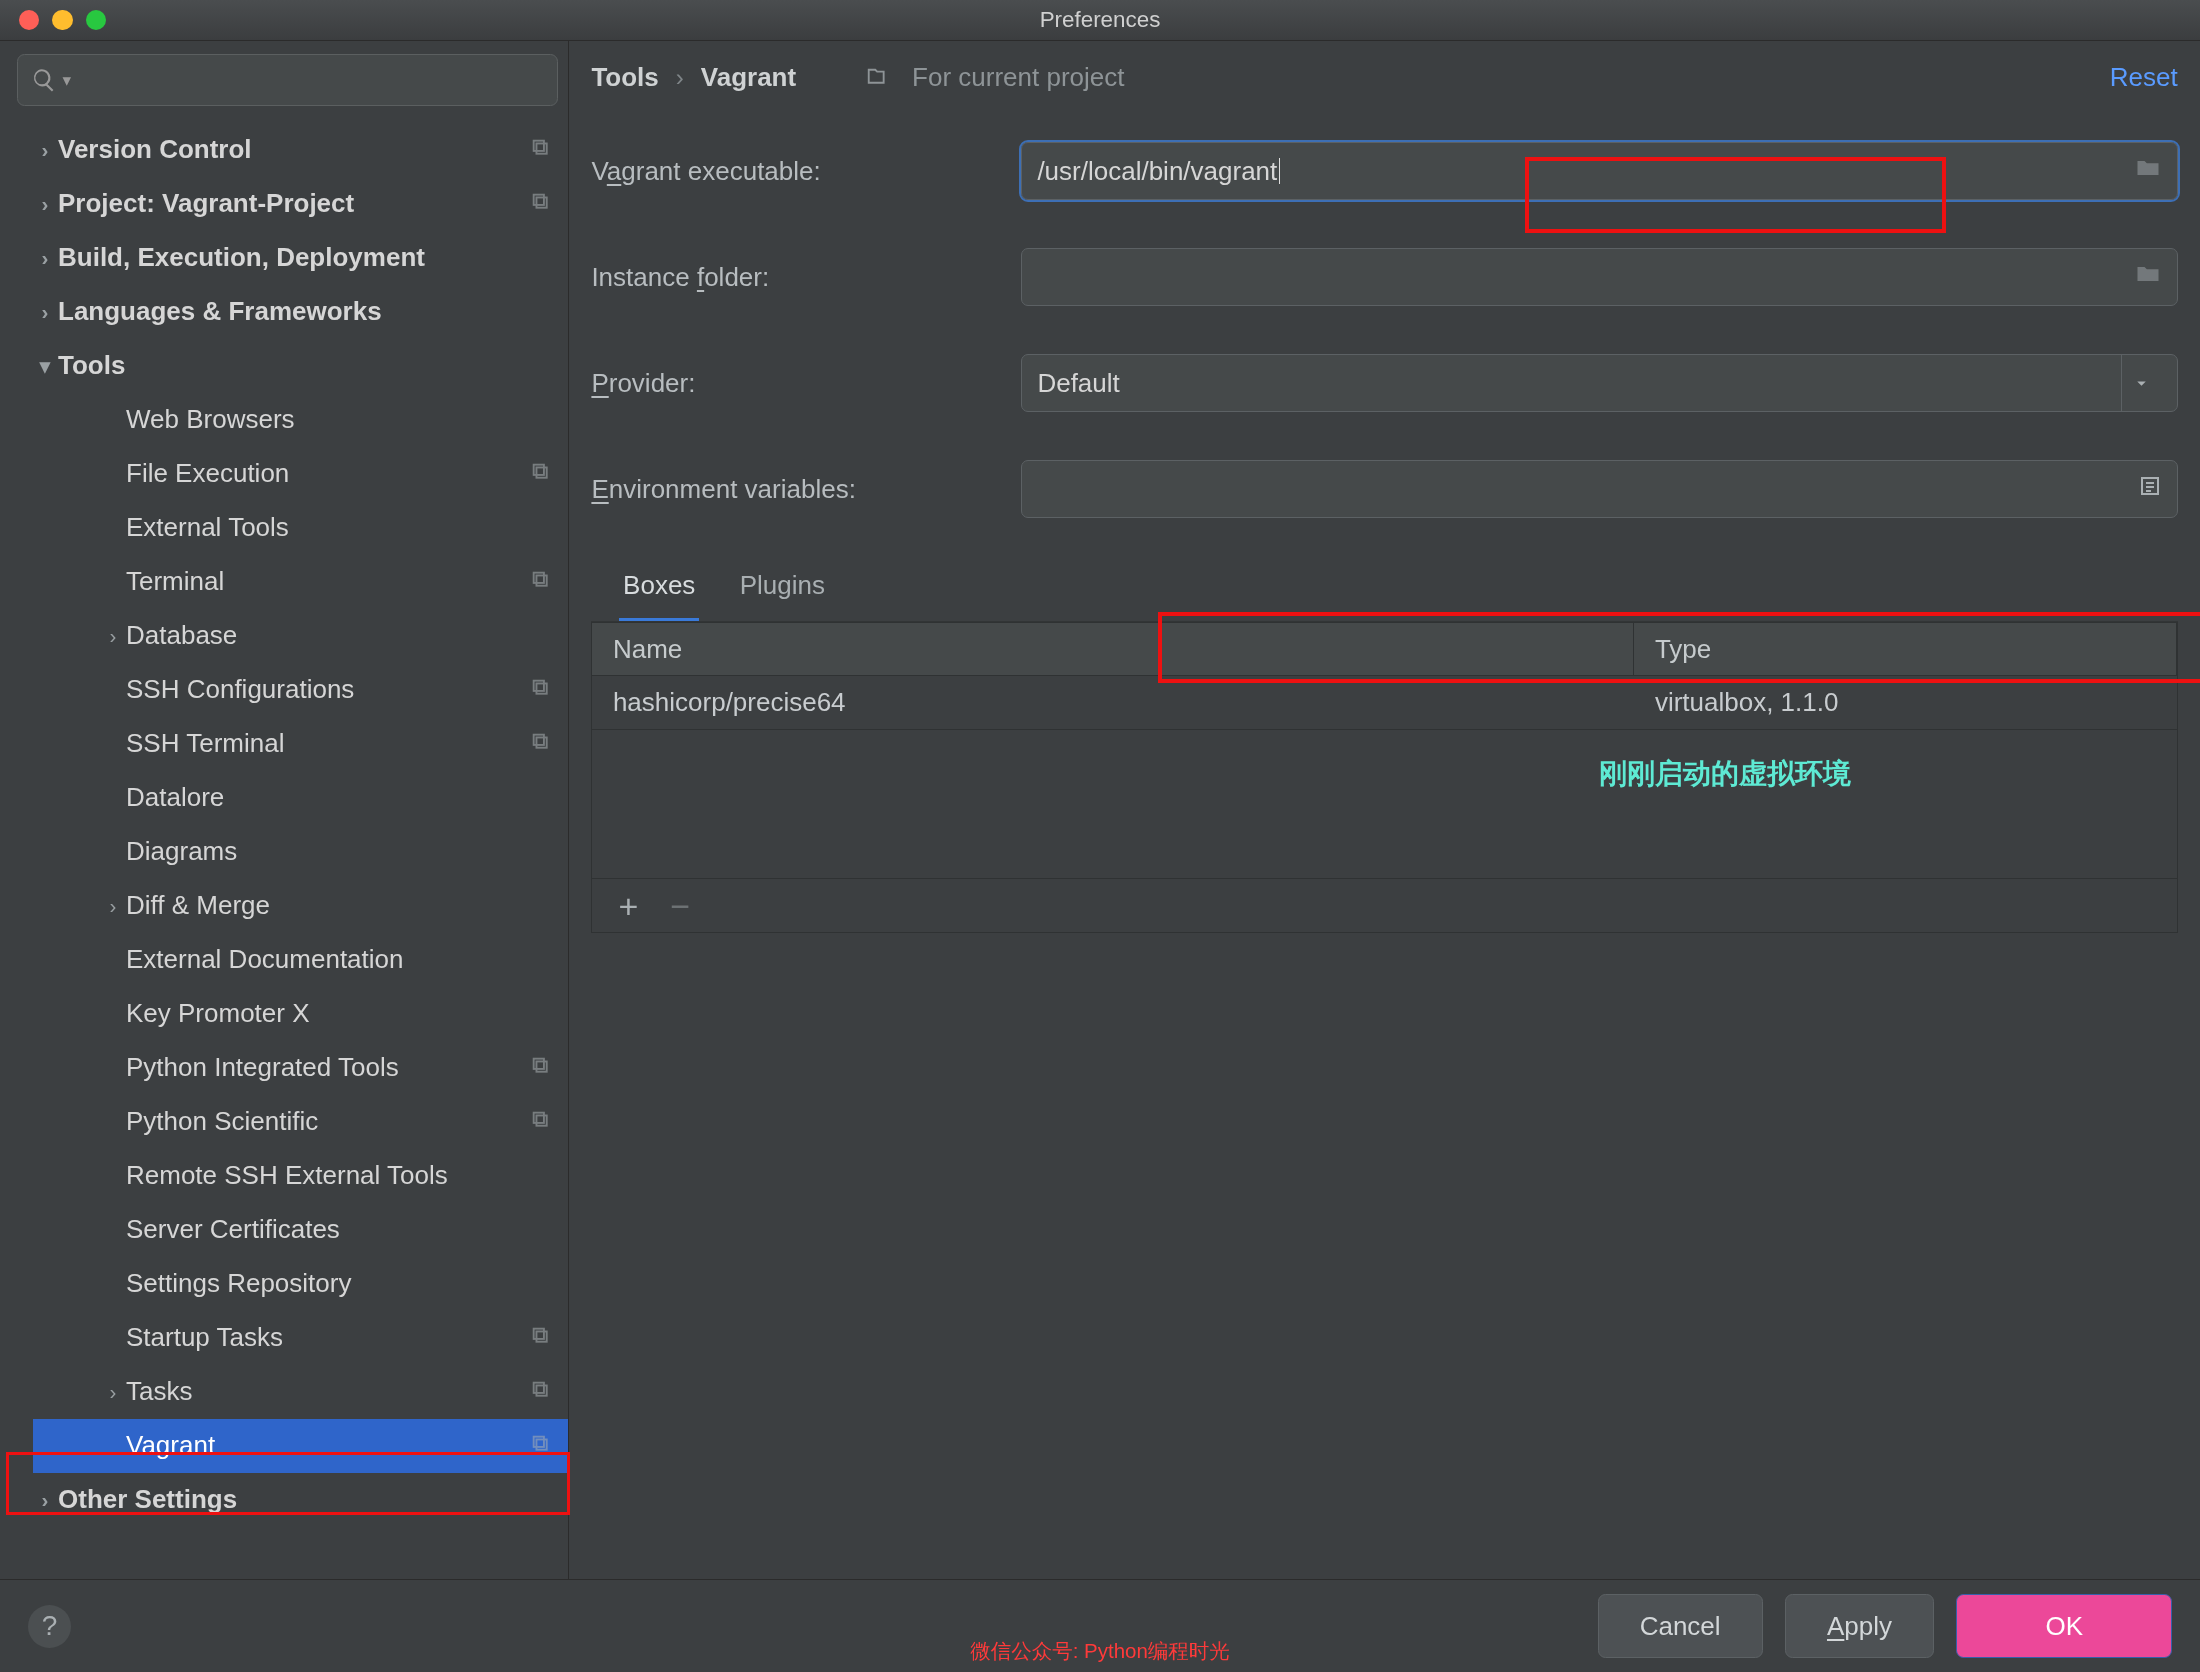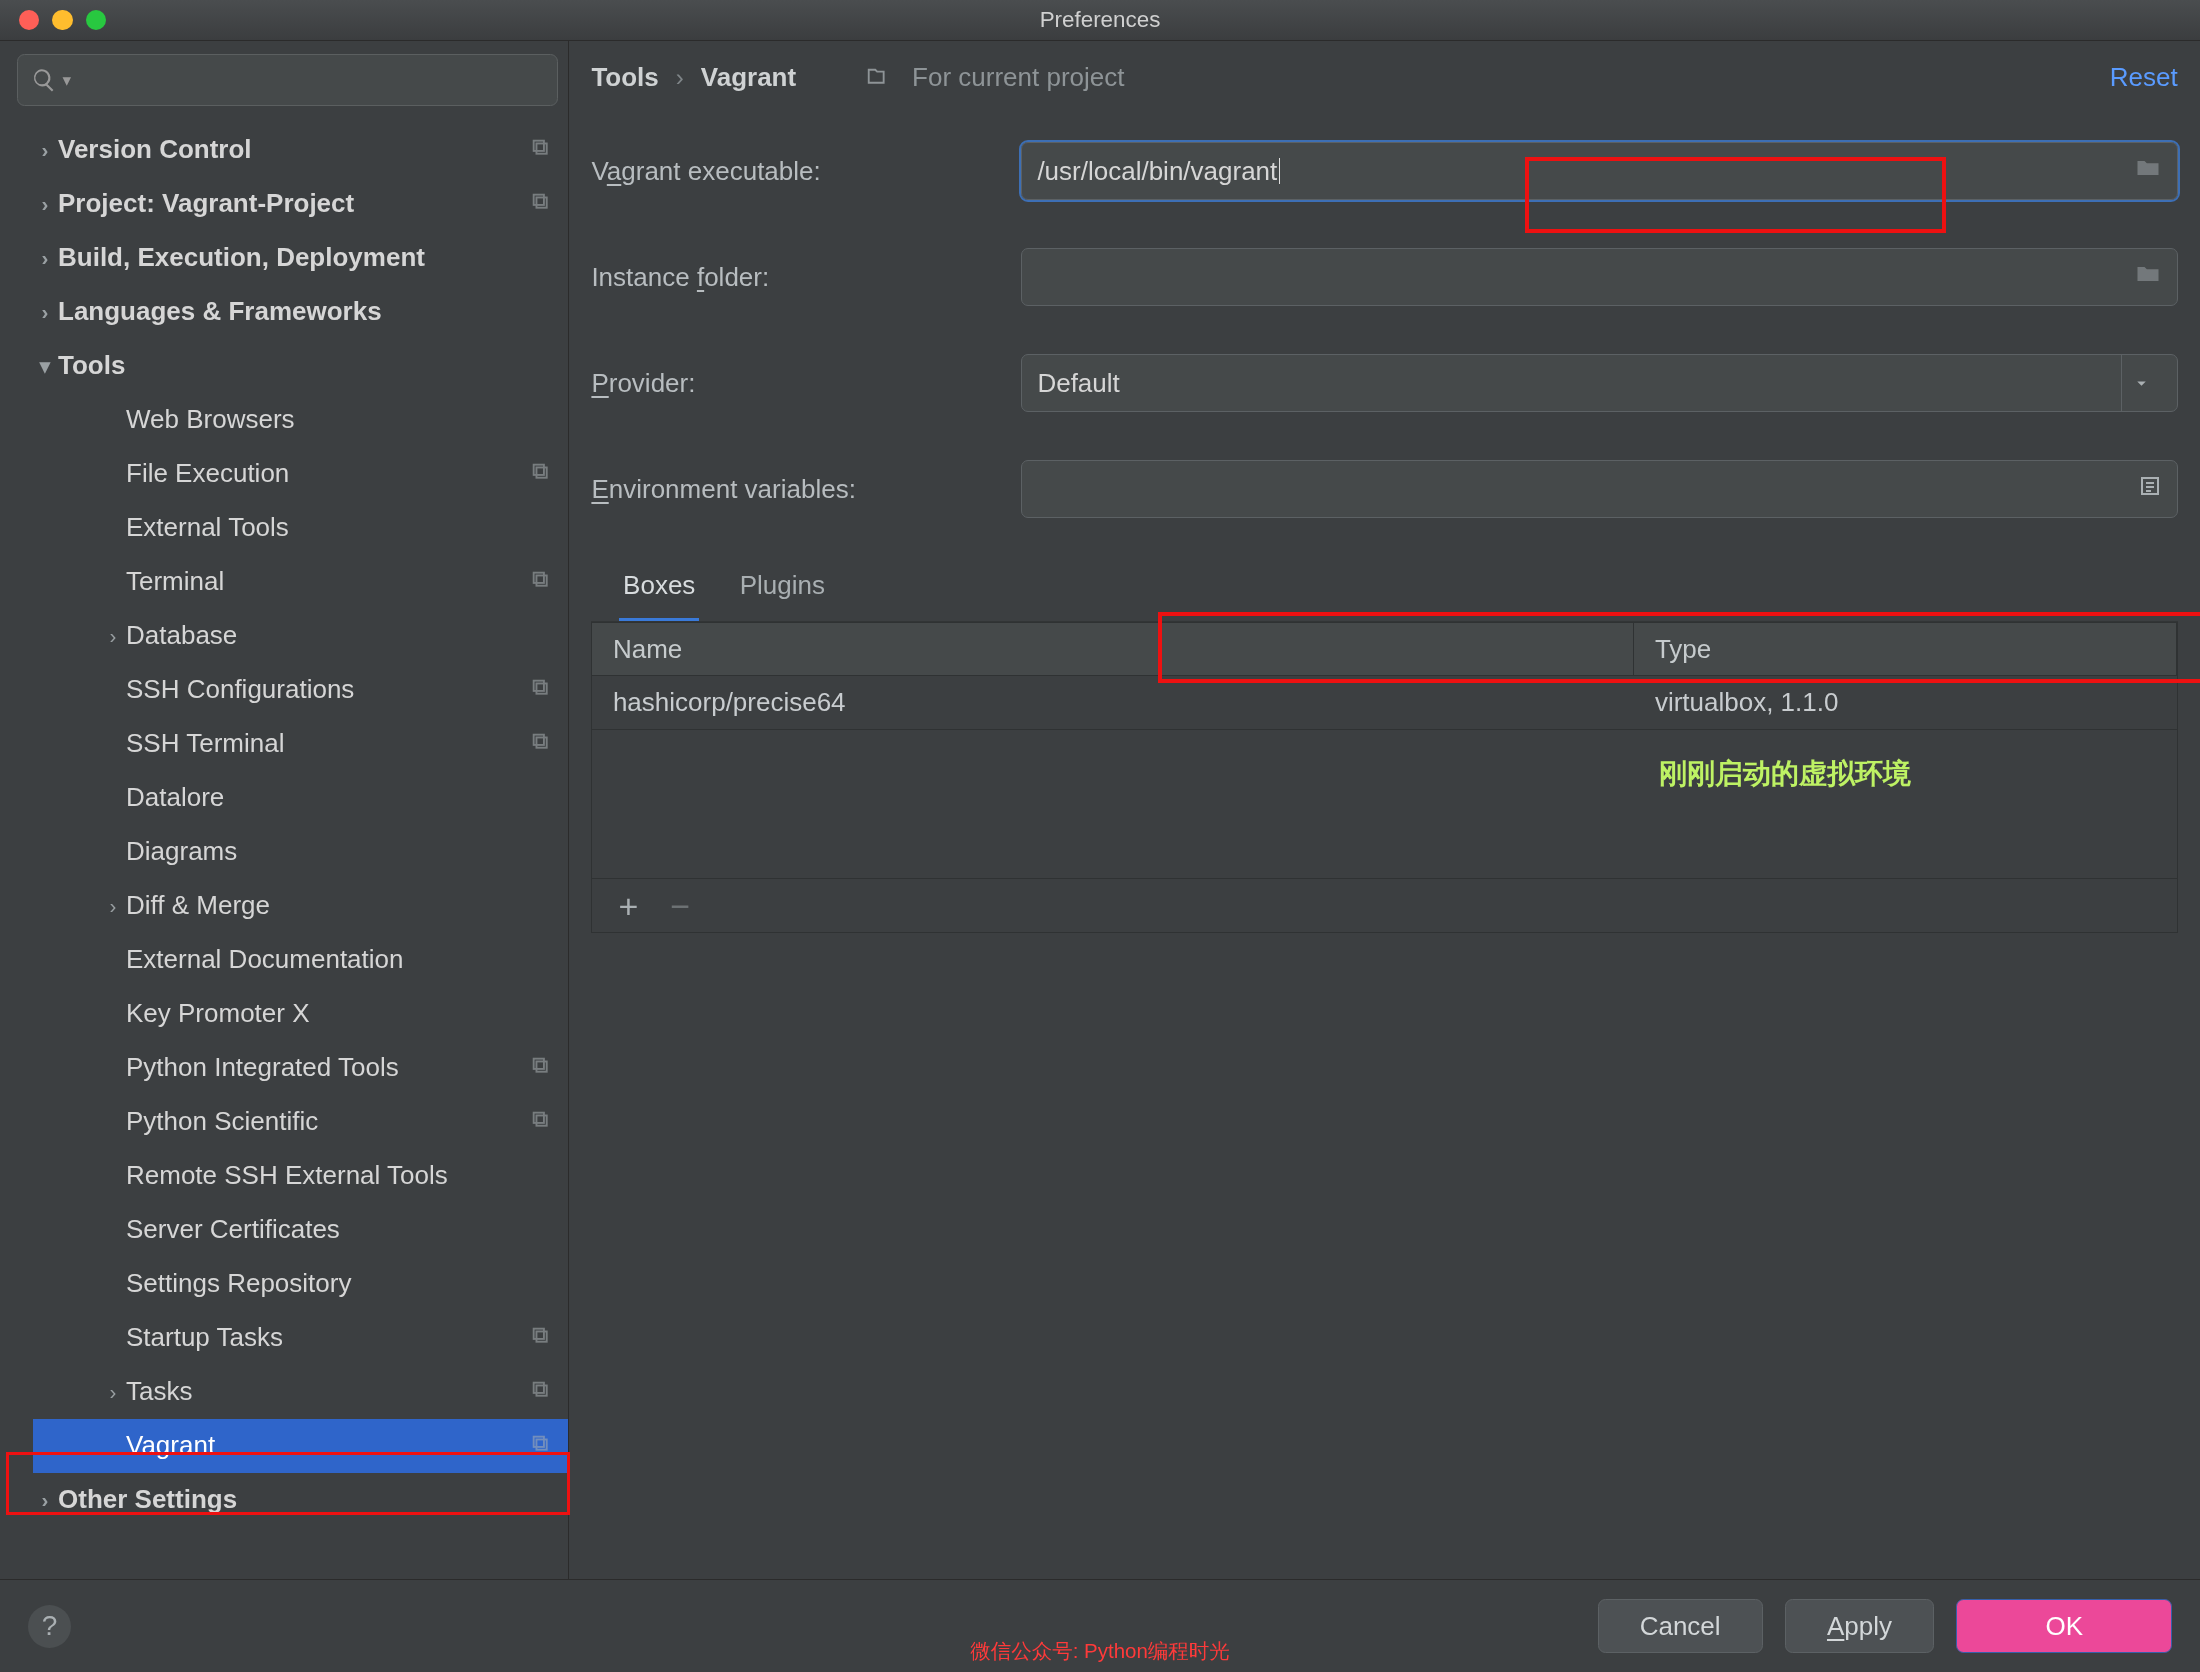--- a/index.html
+++ b/index.html
@@ -53,25 +53,25 @@
   .trow { display:flex; height:54px; align-items:center; background:#3c3f41; border-top:0.9px solid #2f3233; }
   .td { padding:0 20.5px; font-size:26px; color:#c8cccf; }
   .td.name{flex:0 0 1042px;} .td.type{flex:1;}
   .tbl-empty{height:149px;background:#3c3f41;border-top:0.9px solid #2f3233;}
   .tbl-tools{height:54px;display:flex;align-items:center;gap:32px;padding-left:26px;background:#3c3f41;border-top:0.9px solid #2f3233;}
   .tbl-tools .btn{color:#aab0b3;font-size:34px;line-height:1;cursor:pointer;}
   .tbl-tools .btn.minus{opacity:.45;}
   .hi-exec { position:absolute; left:956px; top:116px; width:421px; height:76px; border:4.7px solid #e11; pointer-events:none; }
   .hi-row { position:absolute; left:589px; top:571px; width:1314px; height:71px; border:4.7px solid #e11; pointer-events:none; }
   .hi-tree { position:absolute; left:5.6px; top:1452px; width:564px; height:63px; border:3.7px solid #e11; pointer-events:none; }
-  .annot { position:absolute; left:1090px; top:714px; color:#bef264; font-weight:700; font-size:28px; }
+  .annot { position:absolute; left:1030px; top:714px; color:#5eead4; font-weight:700; font-size:28px; }
   .footer { height:93px; border-top:0.9px solid #2b2b2b; display:flex; align-items:center; padding:0 28px; position:relative; }
   .help { width:43px; height:43px; border-radius:50%; background:#4b4f51; color:#aab0b3; display:flex; align-items:center; justify-content:center; font-size:28px; cursor:pointer; }
   .btns { margin-left:auto; display:flex; gap:22.4px; }
-  .btn2 { height:54px; padding:0 41px; border-radius:7.5px; background:#4d5154; border:0.9px solid #5c6164; color:#d3d7d9; font-size:26px; display:flex; align-items:center; cursor:pointer; }
+  .btn2 { height:64px; padding:0 41px; border-radius:7.5px; background:#4d5154; border:0.9px solid #5c6164; color:#d3d7d9; font-size:26px; display:flex; align-items:center; cursor:pointer; }
   .btn2.primary { background:#ec4899; border-color:#365fab; color:#fff; padding:0 88px; }
   .wm { position:absolute; left:50%; transform:translateX(-50%); bottom:7.5px; color:#ff3a3a; font-size:20.5px; }
 </style>
 </head>
 <body>
 
 <div class="titlebar">
   <div class="traffic">
     <div class="dot red"></div>
     <div class="dot yellow"></div>

